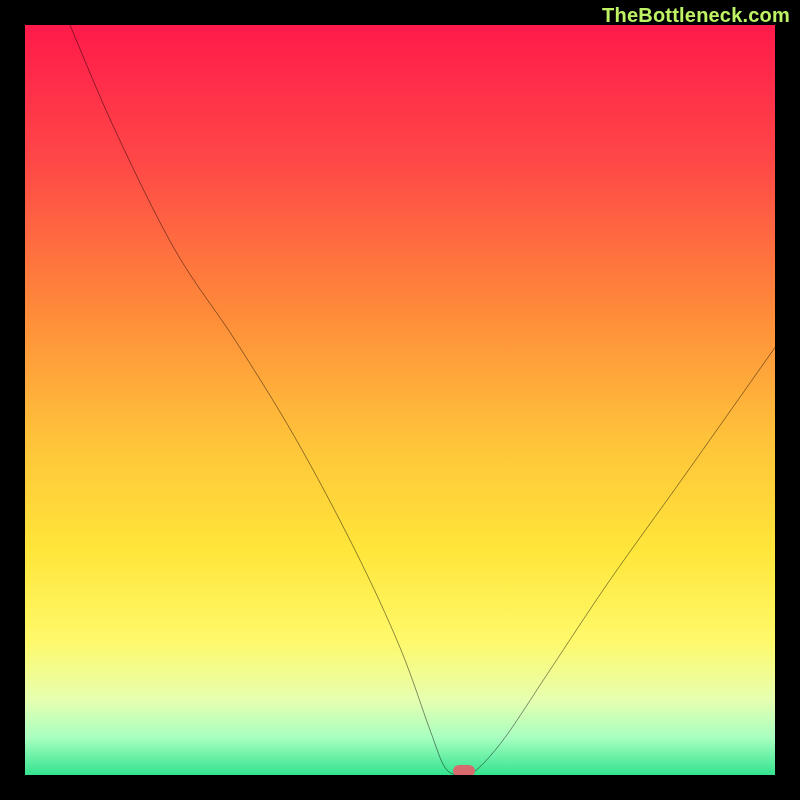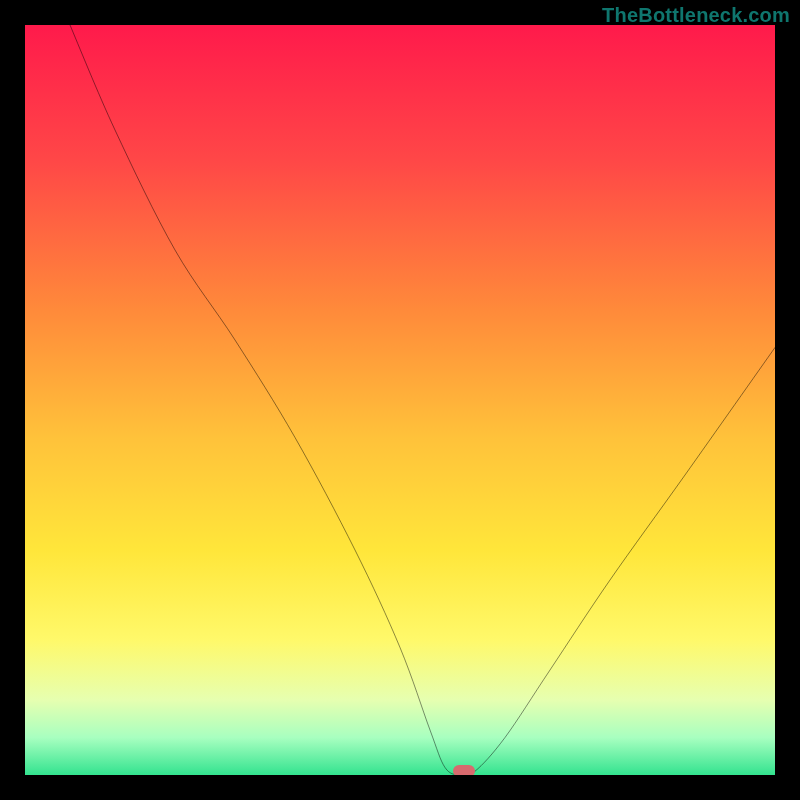--- a/index.html
+++ b/index.html
@@ -14,21 +14,21 @@
   .frame {
     position: relative;
     width: 800px;
     height: 800px;
     background: #000;
   }
   .watermark {
     position: absolute;
     top: 4px;
     right: 10px;
-    color: #0f766e;
+    color: #bef264;
     font-size: 20px;
     font-weight: 600;
     letter-spacing: 0.2px;
     z-index: 5;
   }
   .plot-area {
     position: absolute;
     left: 25px;
     top: 25px;
     width: 750px;

